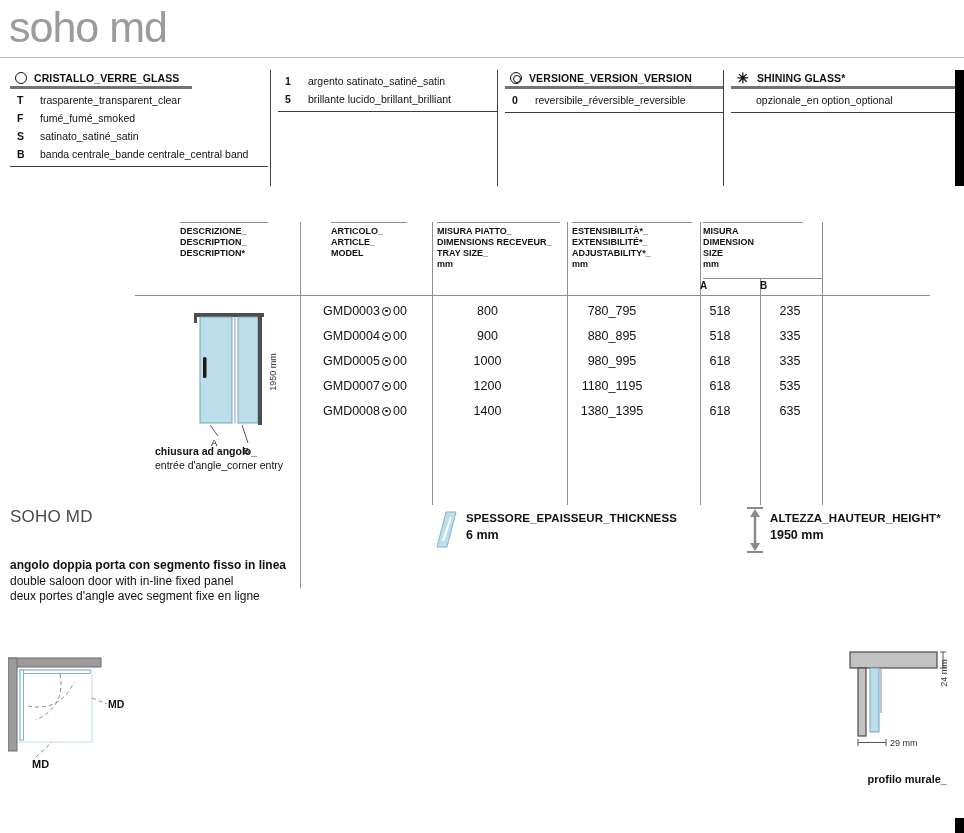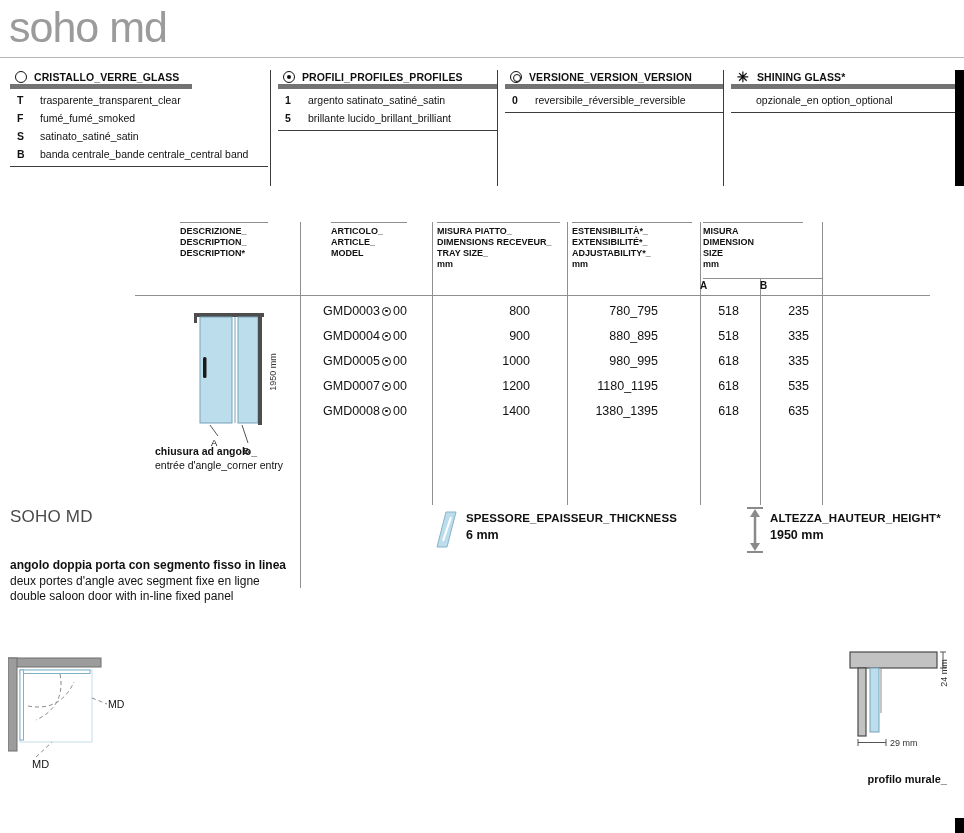--- a/index.html
+++ b/index.html
@@ -7,49 +7,49 @@
   body{font-family:"Liberation Sans",sans-serif;color:#111}
   .page{position:relative;width:964px;height:833px;background:#fff;overflow:hidden}
   .abs{position:absolute}
   .hline{position:absolute;height:1px;background:#8f8f8f}
   .vline{position:absolute;width:1px;background:#8f8f8f}
   .dkline{background:#3c3c3c}
   .blackbar{position:absolute;left:955px;width:9px;background:#000}
   .title{position:absolute;left:9px;top:2px;font-size:43px;line-height:1.2;color:#9b9b9b;letter-spacing:-1px}
   
   .legend-box{position:absolute;top:70px;font-size:10.5px}
-  .legend-head{display:flex;align-items:center;gap:7px;height:19px;border-bottom:5px solid #737373;padding-left:5px;font-weight:700;letter-spacing:.1px}
+  .legend-head{display:flex;align-items:center;gap:7px;height:19px;border-bottom:3px solid #737373;padding-left:5px;font-weight:700;letter-spacing:.1px}
   .legend-rows{border-bottom:1px solid #3c3c3c;padding:2px 0 3px}
   .legend-row{display:flex;align-items:center;gap:8px;height:18px;padding-left:7px}
   .legend-row .code{width:15px;font-weight:700;flex:none}
   .legend-row.no-code{padding-left:25px}
   .icn{width:12px;height:12px;border:1.4px solid #111;border-radius:50%;position:relative;flex:none;display:inline-block}
   .icn.dot::after{content:"";position:absolute;left:2.6px;top:2.6px;width:4px;height:4px;background:#111;border-radius:50%}
   .icn.dbl::after{content:"";position:absolute;left:1.6px;top:1.6px;width:6.2px;height:6.2px;border:1.2px solid #111;border-radius:50%}
   .shine{font-size:14px;line-height:12px;width:14px;text-align:center;flex:none;color:#111}
   
   .th{position:absolute;top:226px;font-weight:700;font-size:9px;line-height:11px;text-align:left}
   .th.ab{font-size:10px}
   .trow{position:absolute;left:8px;width:964px;height:25px}
   .cell{position:absolute;top:0;line-height:25px;font-size:12.5px;color:#111}
   .art{left:315px}
-  .num{text-align:right}
+  .num{text-align:center}
   .tray{left:437px;width:85px}
   .adj{left:558px;width:92px}
   .ca{left:693px;width:38px}
   .cb{left:763px;width:38px}
   .ph-icn{display:inline-block;width:9px;height:9px;border:1.2px solid #111;border-radius:50%;position:relative;margin:0 2px;vertical-align:-0.5px}
   .ph-icn::after{content:"";position:absolute;left:2.1px;top:2.1px;width:2.6px;height:2.6px;background:#111;border-radius:50%}
   .caption{position:absolute;font-size:10.5px;line-height:14px}
   .b{font-weight:700}
   .speclabel{position:absolute;font-weight:700;font-size:11.5px;letter-spacing:.1px}
   .specvalue{position:absolute;font-weight:700;font-size:12.5px}
   .prodname{position:absolute;left:10px;top:507px;font-size:17px;color:#4a4a4a;letter-spacing:.2px}
   .proddesc{position:absolute;left:10px;top:558px;font-size:12px;line-height:15.5px}
-  .md-label{position:absolute;font-weight:400;font-size:10.5px}
+  .md-label{position:absolute;font-weight:700;font-size:10.5px}
   .profile-caption{position:absolute;left:703px;top:772px;width:244px;text-align:right;font-size:11px;line-height:14.5px}
 </style>
 </head>
 <body>
 
 <div class="page">
 
   <div class="title">soho md</div>
   <div class="hline" style="left:0;top:57px;width:964px;background:#b7b7b7"></div>
 
@@ -72,24 +72,20 @@
           <span>satinato_satiné_satin</span>
         </div>
       <div class="legend-row">
           <span class="code">B</span>
           <span>banda centrale_bande centrale_central band</span>
         </div>
     </div>
   </div>
 
   <div class="legend-box" style="left:278px;width:219px">
-    <div class="legend-head">
-      <span class="icn dot"></span>
-      <span>PROFILI_PROFILES_PROFILES</span>
-    </div>
     <div class="legend-rows">
       <div class="legend-row">
           <span class="code">1</span>
           <span>argento satinato_satiné_satin</span>
         </div>
       <div class="legend-row">
           <span class="code">5</span>
           <span>brillante lucido_brillant_brilliant</span>
         </div>
     </div>
@@ -239,22 +235,22 @@
     <line x1="11" y1="8" x2="11" y2="40" stroke="#8a8a8a" stroke-width="2.5"></line>
     <polygon points="11,3 6,11 16,11" fill="#8a8a8a"></polygon>
     <polygon points="11,45 6,37 16,37" fill="#8a8a8a"></polygon>
   </svg>
   <div class="speclabel" style="left:770px;top:512px">ALTEZZA_HAUTEUR_HEIGHT*</div>
   <div class="specvalue" style="left:770px;top:528px">1950 mm</div>
 
   <div class="prodname">SOHO MD</div>
   <div class="proddesc">
     <div class="b">angolo doppia porta con segmento fisso in linea</div>
+    <div>double saloon door with in-line fixed panel</div>
     <div>deux portes d'angle avec segment fixe en ligne</div>
-    <div>double saloon door with in-line fixed panel</div>
   </div>
 
   <svg class="abs" style="left:8px;top:654px" width="136" height="132" viewBox="0 0 136 132">
     <rect x="0" y="4" width="93" height="9" fill="#9c9c9c" stroke="#6f6f6f" stroke-width="1"></rect>
     <rect x="0" y="4" width="9" height="93" fill="#9c9c9c" stroke="#6f6f6f" stroke-width="1"></rect>
     <rect x="12" y="16" width="72" height="72" fill="none" stroke="#c3dde9" stroke-width="1"></rect>
     <rect x="12" y="16" width="70" height="3.5" fill="#ffffff" stroke="#7fb2c8" stroke-width="1"></rect>
     <rect x="12" y="16" width="3.5" height="70" fill="#ffffff" stroke="#7fb2c8" stroke-width="1"></rect>
     <g stroke="#8a8a8a" stroke-width="1" stroke-dasharray="4 3" fill="none">
       <path d="M 52 20 Q 58 52 28 66"></path>

